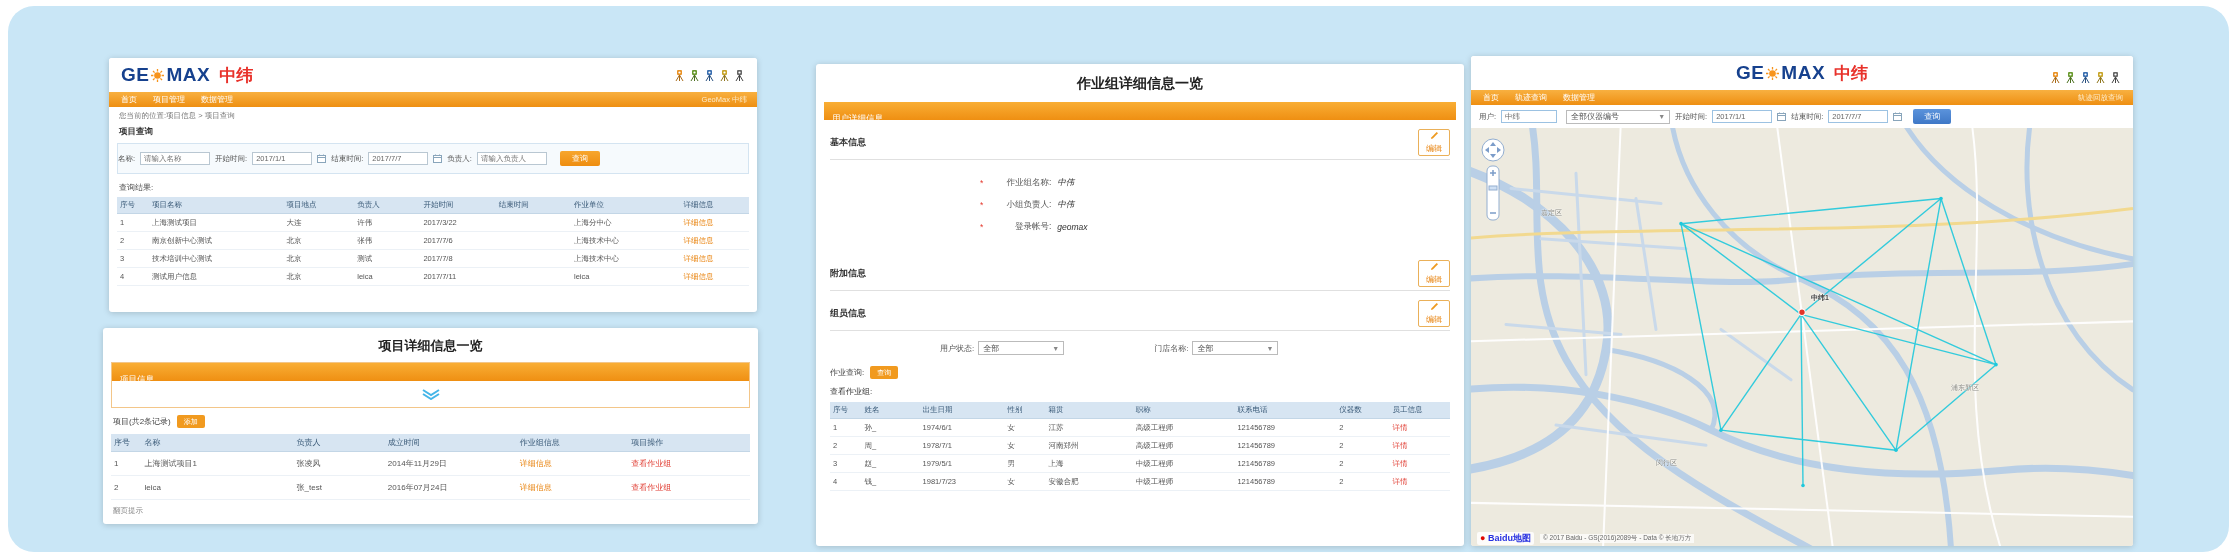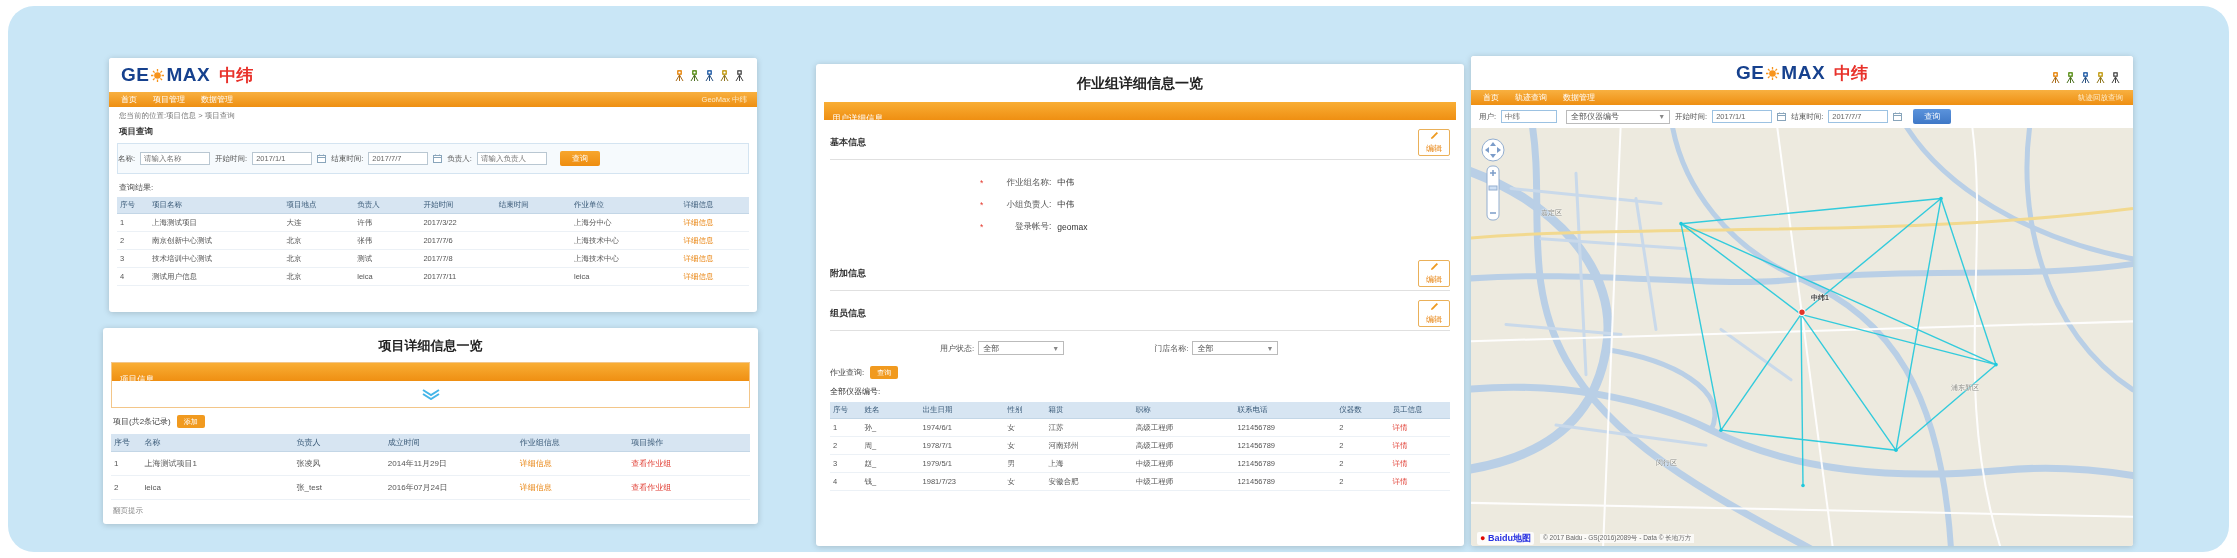--- a/index.html
+++ b/index.html
@@ -64,21 +64,21 @@
   .panelC .pg-title { font-size:14px; padding:11px 0 9px; }
   .panelC .orange-bar { margin:0 8px; }
   .section { margin:9px 14px 0; }
   .sec-head { display:flex; justify-content:space-between; align-items:center; border-bottom:1px solid #e0e0e0; padding-bottom:3px; }
   .sec-title { font-size:9px; font-weight:bold; color:#333; }
   .edit-btn { display:flex; align-items:center; gap:3px; border:1px solid #eab059; background:#fff; color:#e8820c; font-size:8px; padding:1px 7px; border-radius:2px; cursor:pointer;flex-direction:column; }
   .fields-basic { padding:7px 0 8px 150px; }
   .fields-extra { padding:7px 0 8px 110px; }
   .field { display:flex; align-items:center; font-size:8.5px; color:#444; margin:10px 0; }
   .f-label { min-width:66px; text-align:right; color:#555; }
-  .f-value { margin-left:6px; color:#333; }
+  .f-value { margin-left:6px; color:#333;font-style:italic; }
   .req { color:#e53a2e; margin-right:2px; }
   .filters { display:flex; gap:90px; padding:10px 0 4px 110px; font-size:8px; color:#555; align-items:center; }
   .fgroup { display:flex; align-items:center; }
   .fsel { display:inline-flex; align-items:center; justify-content:space-between; border:1px solid #bbb; background:#fff; min-width:86px; height:14px; font-size:8px; color:#555; padding:0 4px; margin-left:4px; cursor:pointer; }
   .fsel .arr { color:#888; font-size:7px; margin-left:6px; }
   .query-row { display:flex; align-items:center; gap:6px; font-size:8px; color:#444; padding:7px 0 2px; }
   .current-label { font-size:8px; color:#333; padding:5px 0 2px; }
 
   
   .search-row { display:flex; align-items:center; gap:5px; padding:4px 8px; font-size:7.5px; color:#555; background:#fff; }
@@ -354,21 +354,21 @@
           <span class="fsel">
               <span>全部</span>
               <span class="arr">▼</span>
             </span>
         </span>
       </div>
       <div class="query-row">
         <span>作业查询:</span>
         <button class="mini-orange">查询</button>
       </div>
-      <div class="current-label">全部仪器编号:</div>
+      <div class="current-label">查看作业组:</div>
       <table class="tbl tblC">
           <thead>
             <tr>
               <th>序号</th>
               <th>姓名</th>
               <th>出生日期</th>
               <th>性别</th>
               <th>籍贯</th>
               <th>职称</th>
               <th>联系电话</th>

